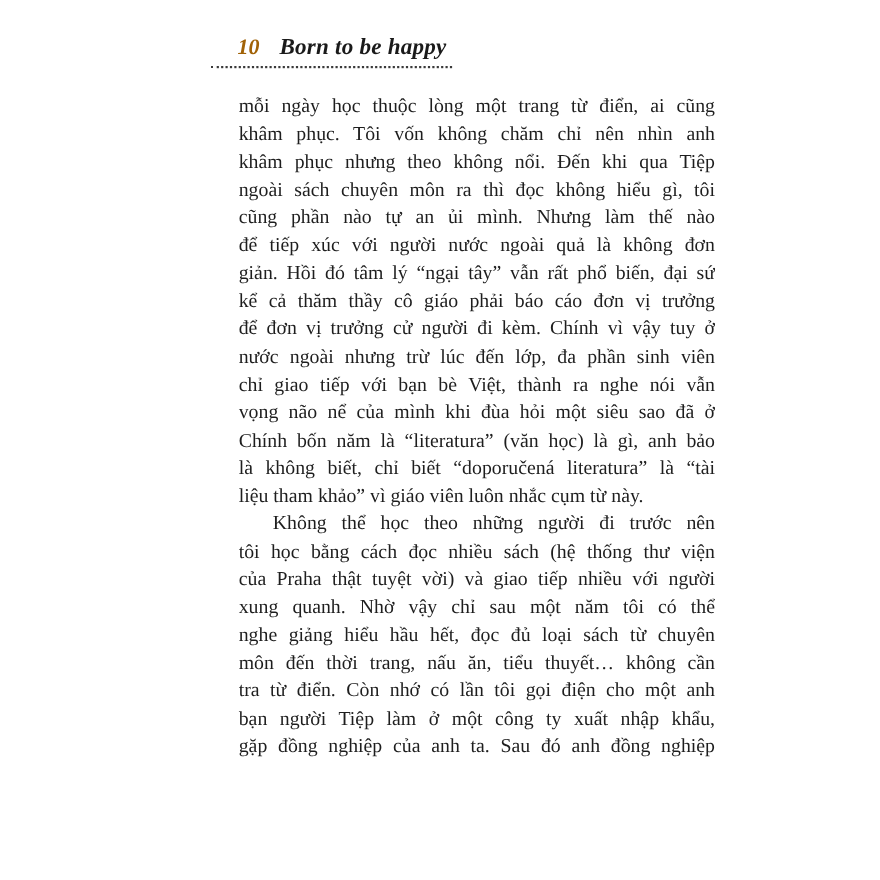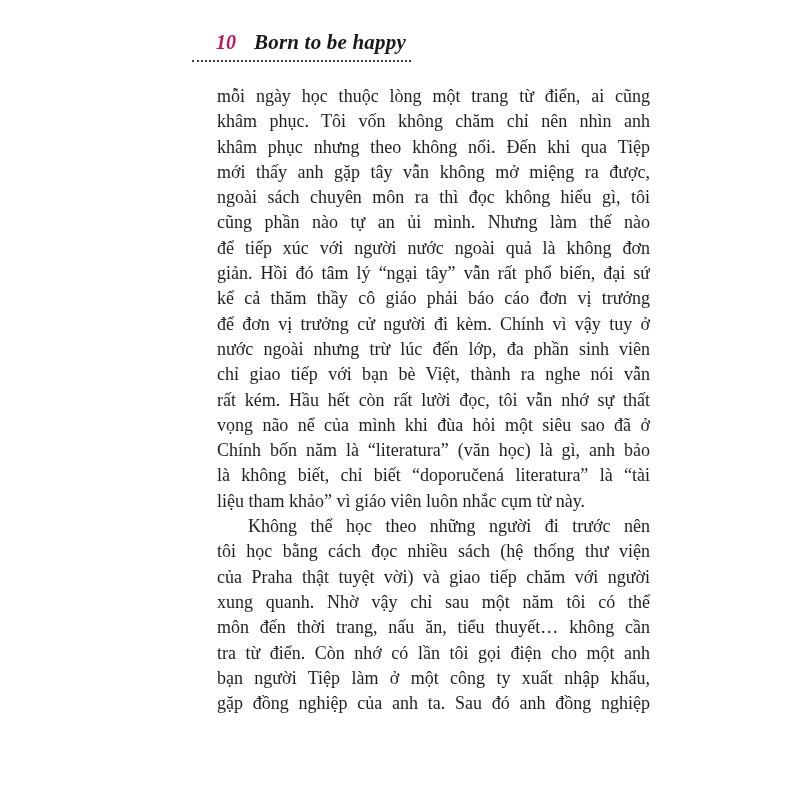--- a/index.html
+++ b/index.html
@@ -26,21 +26,21 @@
     border-bottom: 2px dotted #3a3a3a;
     display: flex;
     align-items: baseline;
     white-space: nowrap;
   }
   .page-num {
     margin-left: 24px;
     font-style: italic;
     font-weight: bold;
     font-size: 20px;
-    color: #be185d;
+    color: #a16207;
   }
   .title {
     margin-left: 18px;
     font-style: italic;
     font-weight: bold;
     font-size: 21px;
     letter-spacing: 0.2px;
     color: #1a1a1a;
     font-family: Liberation Serif, serif;
   }
@@ -72,36 +72,35 @@
 
 <div class="page">
   <div class="header">
     <span class="page-num">10</span>
     <span class="title">Born to be happy</span>
   </div>
   <div class="body-text" id="body-text">
       <div class="line">mỗi ngày học thuộc lòng một trang từ điển, ai cũng</div>
       <div class="line">khâm phục. Tôi vốn không chăm chỉ nên nhìn anh</div>
       <div class="line">khâm phục nhưng theo không nổi. Đến khi qua Tiệp</div>
-      <div class="line">mới thấy anh gặp tây vẫn không mở miệng ra được,</div>
       <div class="line">ngoài sách chuyên môn ra thì đọc không hiểu gì, tôi</div>
       <div class="line">cũng phần nào tự an ủi mình. Nhưng làm thế nào</div>
       <div class="line">để tiếp xúc với người nước ngoài quả là không đơn</div>
       <div class="line">giản. Hồi đó tâm lý “ngại tây” vẫn rất phổ biến, đại sứ</div>
       <div class="line">kể cả thăm thầy cô giáo phải báo cáo đơn vị trưởng</div>
       <div class="line">để đơn vị trưởng cử người đi kèm. Chính vì vậy tuy ở</div>
       <div class="line">nước ngoài nhưng trừ lúc đến lớp, đa phần sinh viên</div>
       <div class="line">chỉ giao tiếp với bạn bè Việt, thành ra nghe nói vẫn</div>
-      <div class="line">rất kém. Hầu hết còn rất lười đọc, tôi vẫn nhớ sự thất</div>
       <div class="line">vọng não nể của mình khi đùa hỏi một siêu sao đã ở</div>
       <div class="line">Chính bốn năm là “literatura” (văn học) là gì, anh bảo</div>
       <div class="line">là không biết, chỉ biết “doporučená literatura” là “tài</div>
       <div class="line endline">liệu tham khảo” vì giáo viên luôn nhắc cụm từ này.</div>
       <div class="line indent">Không thể học theo những người đi trước nên</div>
       <div class="line">tôi học bằng cách đọc nhiều sách (hệ thống thư viện</div>
-      <div class="line">của Praha thật tuyệt vời) và giao tiếp chăm với người</div>
+      <div class="line">của Praha thật tuyệt vời) và giao tiếp nhiều với người</div>
       <div class="line">xung quanh. Nhờ vậy chỉ sau một năm tôi có thể</div>
+      <div class="line">nghe giảng hiểu hầu hết, đọc đủ loại sách từ chuyên</div>
       <div class="line">môn đến thời trang, nấu ăn, tiểu thuyết… không cần</div>
       <div class="line">tra từ điển. Còn nhớ có lần tôi gọi điện cho một anh</div>
       <div class="line">bạn người Tiệp làm ở một công ty xuất nhập khẩu,</div>
       <div class="line">gặp đồng nghiệp của anh ta. Sau đó anh đồng nghiệp</div>
     </div>
 </div>
 
 </body></html>

